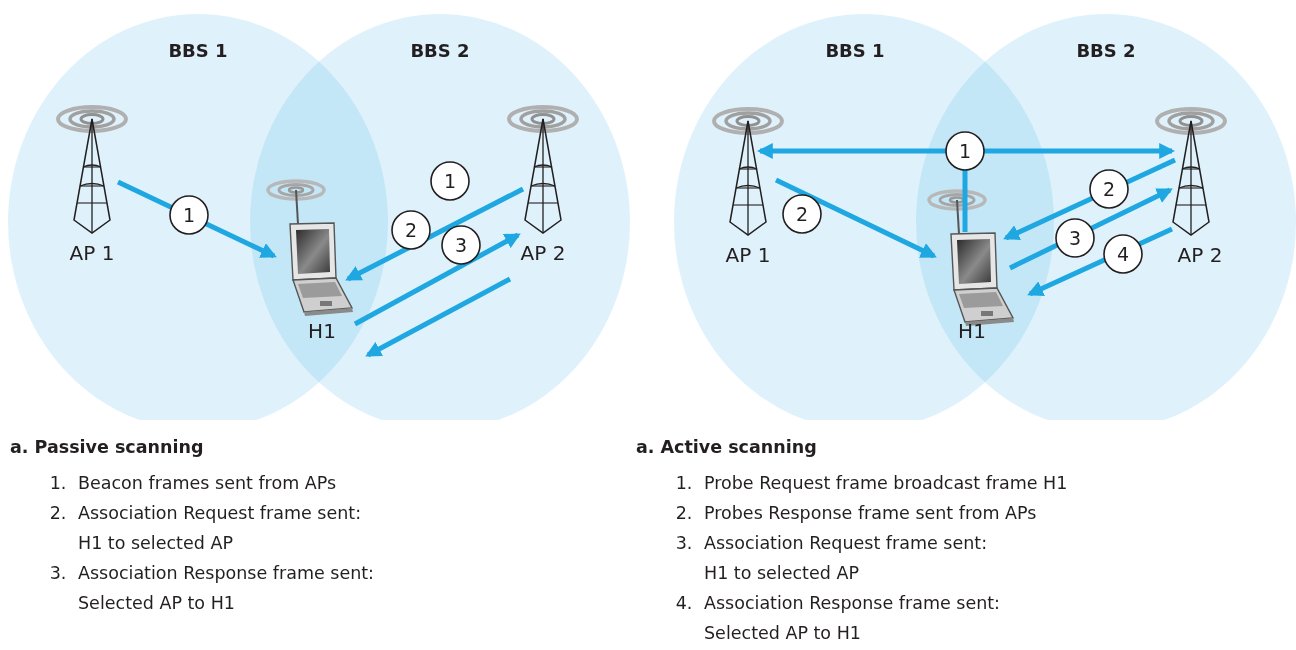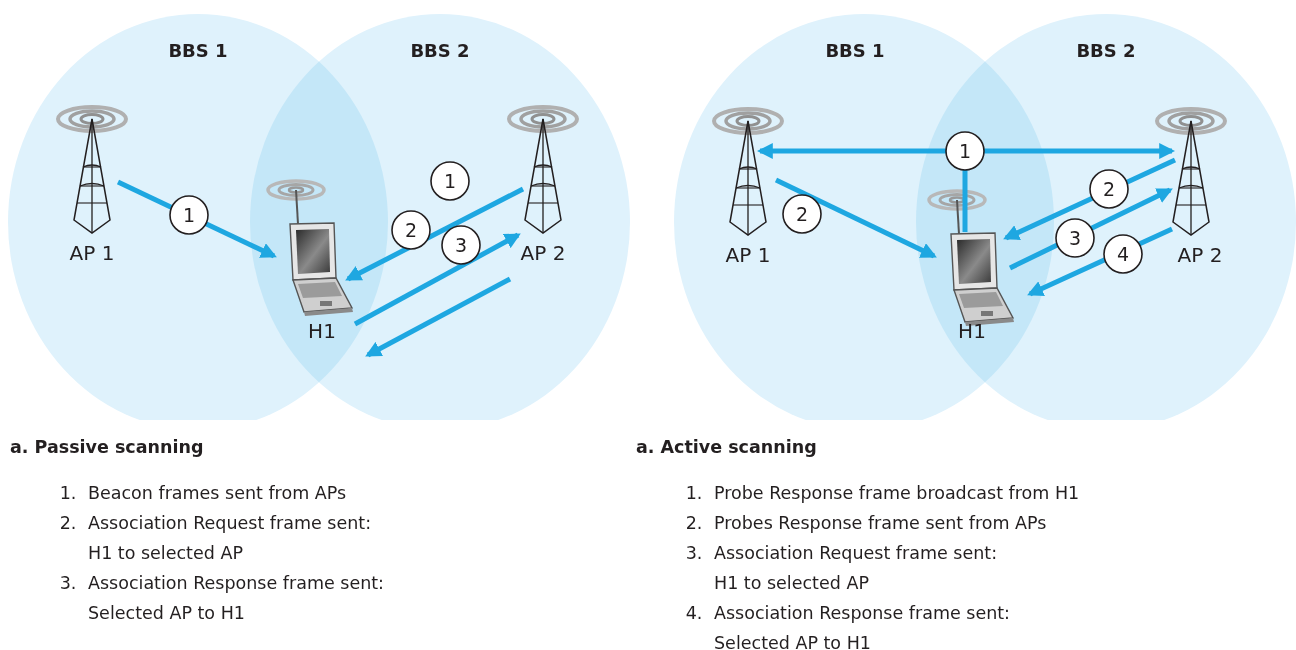--- a/index.html
+++ b/index.html
@@ -4,21 +4,21 @@
   <style>
     html, body { margin: 0; padding: 0; background: #ffffff; }
     body { width: 1296px; height: 650px; position: relative; overflow: hidden;
            font-family: "DejaVu Sans", "Liberation Sans", sans-serif; color: #231f20; }
     svg#diagram { position: absolute; left: 0; top: 0; }
     .lbl { font-family: "DejaVu Sans", sans-serif; font-size: 20px; fill: #231f20; }
     .bss { font-family: "DejaVu Sans", sans-serif; font-size: 18px; font-weight: bold; fill: #231f20; }
     .num { font-family: "DejaVu Sans", sans-serif; font-size: 19px; fill: #231f20; }
     .caption { position: absolute; top: 428px; font-size: 17.5px; line-height: 30px; }
     .caption .title { font-weight: bold; }
-    .caption ol { margin: 16px; padding-left: 60px; }
+    .caption ol { margin: 6px; padding-left: 60px; }
     .caption li { padding-left: 6px; }
     #cap-left { left: 6px; }
     #cap-right { left: 632px; }
     .caption .title { margin: 4px; padding: 0; }
   </style>
 </head>
 <body>
 
 <svg id="diagram" width="1296" height="420" viewBox="0 0 1296 420">
   <defs>
@@ -156,18 +156,18 @@
   <ol>
     <li><span>Beacon frames sent from APs</span></li>
     <li><span>Association Request frame sent:</span><br><span>H1 to selected AP</span></li>
     <li><span>Association Response frame sent:</span><br><span>Selected AP to H1</span></li>
   </ol>
 </div>
 
 <div class="caption" id="cap-right">
   <div class="title">a. Active scanning</div>
   <ol>
-    <li><span>Probe Response frame broadcast from H1</span></li>
+    <li><span>Probe Request frame broadcast frame H1</span></li>
     <li><span>Probes Response frame sent from APs</span></li>
     <li><span>Association Request frame sent:</span><br><span>H1 to selected AP</span></li>
     <li><span>Association Response frame sent:</span><br><span>Selected AP to H1</span></li>
   </ol>
 </div>
 
 </body></html>

